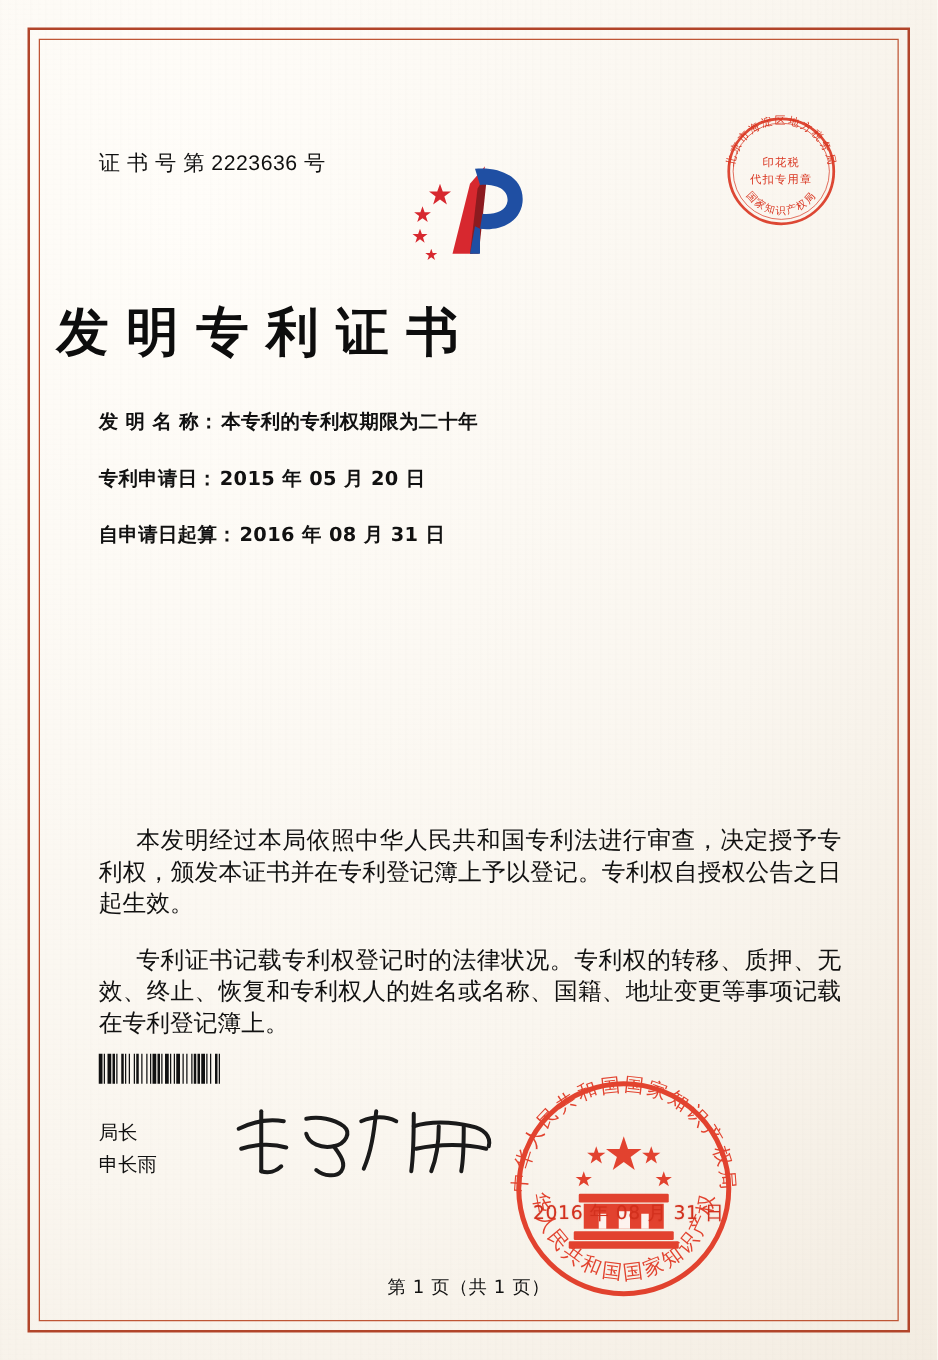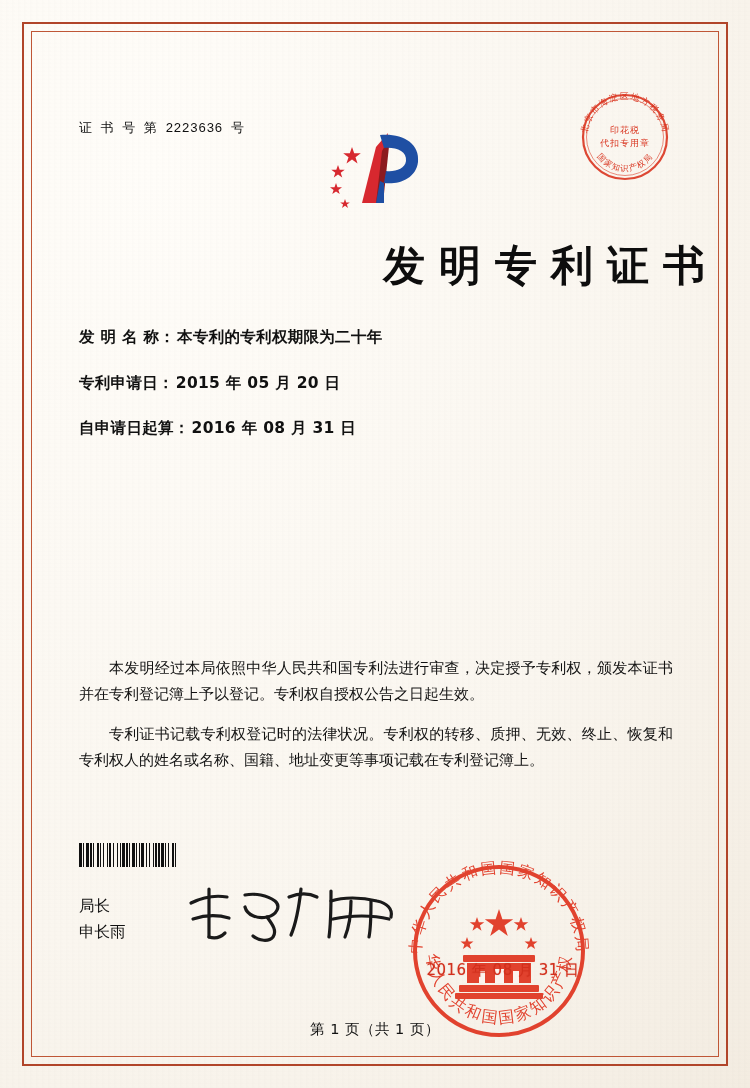--- a/index.html
+++ b/index.html
@@ -43,24 +43,24 @@
   .content {
     position: absolute;
     left: 31px; top: 31px; right: 31px; bottom: 31px;
   }
 
   
   .cert-no {
     position: absolute;
     left: 48px;
     top: 88px;
-    font-size: 13px;
+    font-size: 17px;
     letter-spacing: 0.4px;
     color: #101010;
-    font-family: Liberation Mono, monospace;
+    font-family: Liberation Sans, sans-serif;
   }
 
   
   .logo {
     position: absolute;
     left: 50%;
     transform: translateX(-50%);
     top: 86px;
     width: 130px;
     height: 100px;
@@ -74,21 +74,21 @@
     width: 104px;
     height: 104px;
   }
   .tax-stamp svg { display:block; }
 
   
   .main-title {
     position: absolute;
     left: 0; right: 0;
     top: 207px;
-    text-align: right;
+    text-align: left;
     font-size: 42px;
     font-weight: 700;
     letter-spacing: 14px;
     text-indent: 14px;
     color: #0d0d0d;
     font-family: "DejaVu Sans", "Liberation Sans", sans-serif;
   }
 
   
   .fields {
@@ -114,21 +114,21 @@
     margin-left: 2px;
     letter-spacing: 0.3px;
   }
 
   
   .paragraphs {
     position: absolute;
     left: 48px;
     right: 46px;
     top: 610px;
-    font-size: 15px;
+    font-size: 19px;
     line-height: 25.5px;
     color: #111;
     font-family: "DejaVu Sans", "Liberation Sans", sans-serif;
   }
   .para {
     text-indent: 30px;
     margin-bottom: 3.5px;
     text-align: justify;
   }
 

